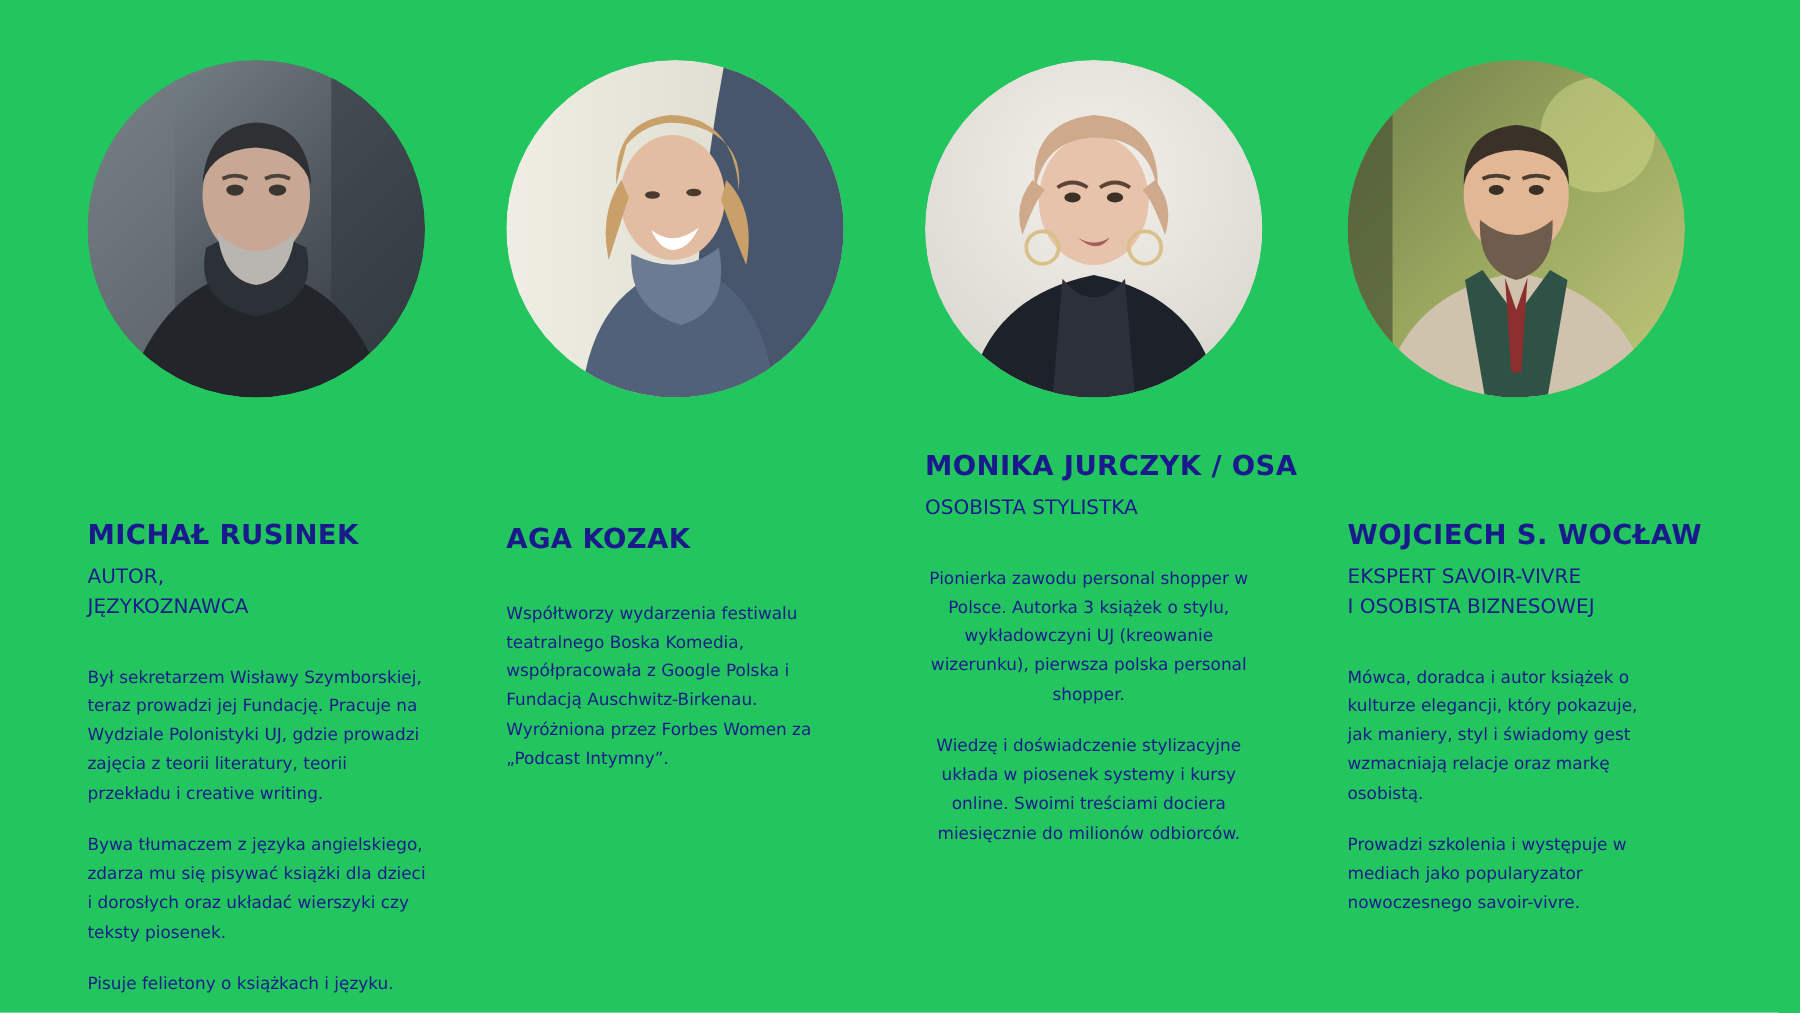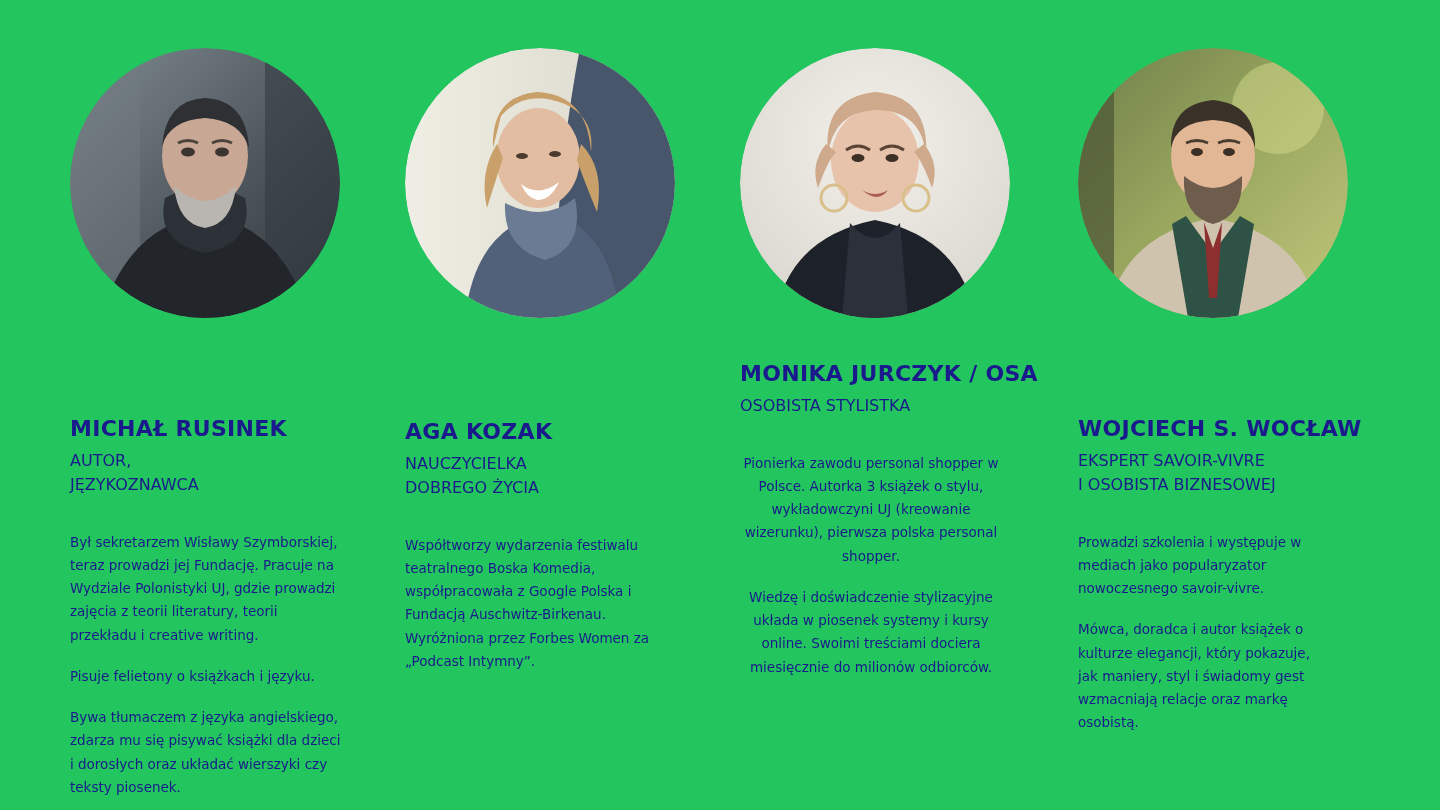--- a/index.html
+++ b/index.html
@@ -108,22 +108,22 @@
           <ellipse cx="152" cy="104" rx="7" ry="4.5" fill="#3a3530"></ellipse>
           <path d="M108 95 Q118 90 128 95" stroke="#4a433c" stroke-width="3" fill="none"></path>
           <path d="M142 95 Q152 90 162 95" stroke="#4a433c" stroke-width="3" fill="none"></path>
         </g>
       </svg>
     </div>
     <div class="name">MICHAŁ RUSINEK</div>
     <div class="role">AUTOR,
 JĘZYKOZNAWCA</div>
     <div class="bio">Był sekretarzem Wisławy Szymborskiej, teraz prowadzi jej Fundację. Pracuje na Wydziale Polonistyki UJ, gdzie prowadzi zajęcia z teorii literatury, teorii przekładu i creative writing.</div>
+    <div class="bio">Bywa tłumaczem z języka angielskiego, zdarza mu się pisywać książki dla dzieci i dorosłych oraz układać wierszyki czy teksty piosenek.</div>
     <div class="bio">Pisuje felietony o książkach i języku.</div>
-    <div class="bio">Bywa tłumaczem z języka angielskiego, zdarza mu się pisywać książki dla dzieci i dorosłych oraz układać wierszyki czy teksty piosenek.</div>
   </div>
 
   <div class="speaker speaker-2">
     <div class="portrait">
       <svg width="270" height="270" viewBox="0 0 270 270" aria-hidden="true">
         <defs>
           <clipPath id="c2">
               <circle cx="135" cy="135" r="135"></circle>
             </clipPath>
           <linearGradient id="bg2" x1="0" y1="0" x2="1" y2="0">
@@ -142,22 +142,20 @@
           <path d="M176 96 Q200 120 192 164 Q178 130 172 112 Z" fill="#c9a06a"></path>
           <path d="M92 96 Q74 124 82 160 Q92 128 98 110 Z" fill="#c9a06a"></path>
           <ellipse cx="117" cy="108" rx="6" ry="3" fill="#4a3b2e"></ellipse>
           <ellipse cx="150" cy="106" rx="6" ry="3" fill="#4a3b2e"></ellipse>
           <path d="M116 136 Q134 150 154 134 Q146 152 132 152 Q122 150 116 136 Z" fill="#fff"></path>
           <ellipse cx="128" cy="140" rx="64" ry="0" fill="none"></ellipse>
         </g>
       </svg>
     </div>
     <div class="name">AGA KOZAK</div>
-    <div class="role">NAUCZYCIELKA
-DOBREGO ŻYCIA</div>
     <div class="bio">Współtworzy wydarzenia festiwalu teatralnego Boska Komedia, współpracowała z Google Polska i Fundacją Auschwitz-Birkenau. Wyróżniona przez Forbes Women za „Podcast Intymny”.</div>
   </div>
 
   <div class="speaker speaker-3">
     <div class="portrait">
       <svg width="270" height="270" viewBox="0 0 270 270" aria-hidden="true">
         <defs>
           <clipPath id="c3">
               <circle cx="135" cy="135" r="135"></circle>
             </clipPath>
@@ -217,17 +215,17 @@
           <ellipse cx="119" cy="104" rx="6" ry="4" fill="#3a3026"></ellipse>
           <ellipse cx="151" cy="104" rx="6" ry="4" fill="#3a3026"></ellipse>
           <path d="M108 95 Q119 90 130 95" stroke="#4a3c2e" stroke-width="3" fill="none"></path>
           <path d="M140 95 Q151 90 162 95" stroke="#4a3c2e" stroke-width="3" fill="none"></path>
         </g>
       </svg>
     </div>
     <div class="name">WOJCIECH S. WOCŁAW</div>
     <div class="role">EKSPERT SAVOIR-VIVRE
 I OSOBISTA BIZNESOWEJ</div>
+    <div class="bio">Mówca, doradca i autor książek o kulturze elegancji, który pokazuje, jak maniery, styl i świadomy gest wzmacniają relacje oraz markę osobistą.</div>
     <div class="bio">Prowadzi szkolenia i występuje w mediach jako popularyzator nowoczesnego savoir-vivre.</div>
-    <div class="bio">Mówca, doradca i autor książek o kulturze elegancji, który pokazuje, jak maniery, styl i świadomy gest wzmacniają relacje oraz markę osobistą.</div>
   </div>
 
 </div>
 
 </body></html>

